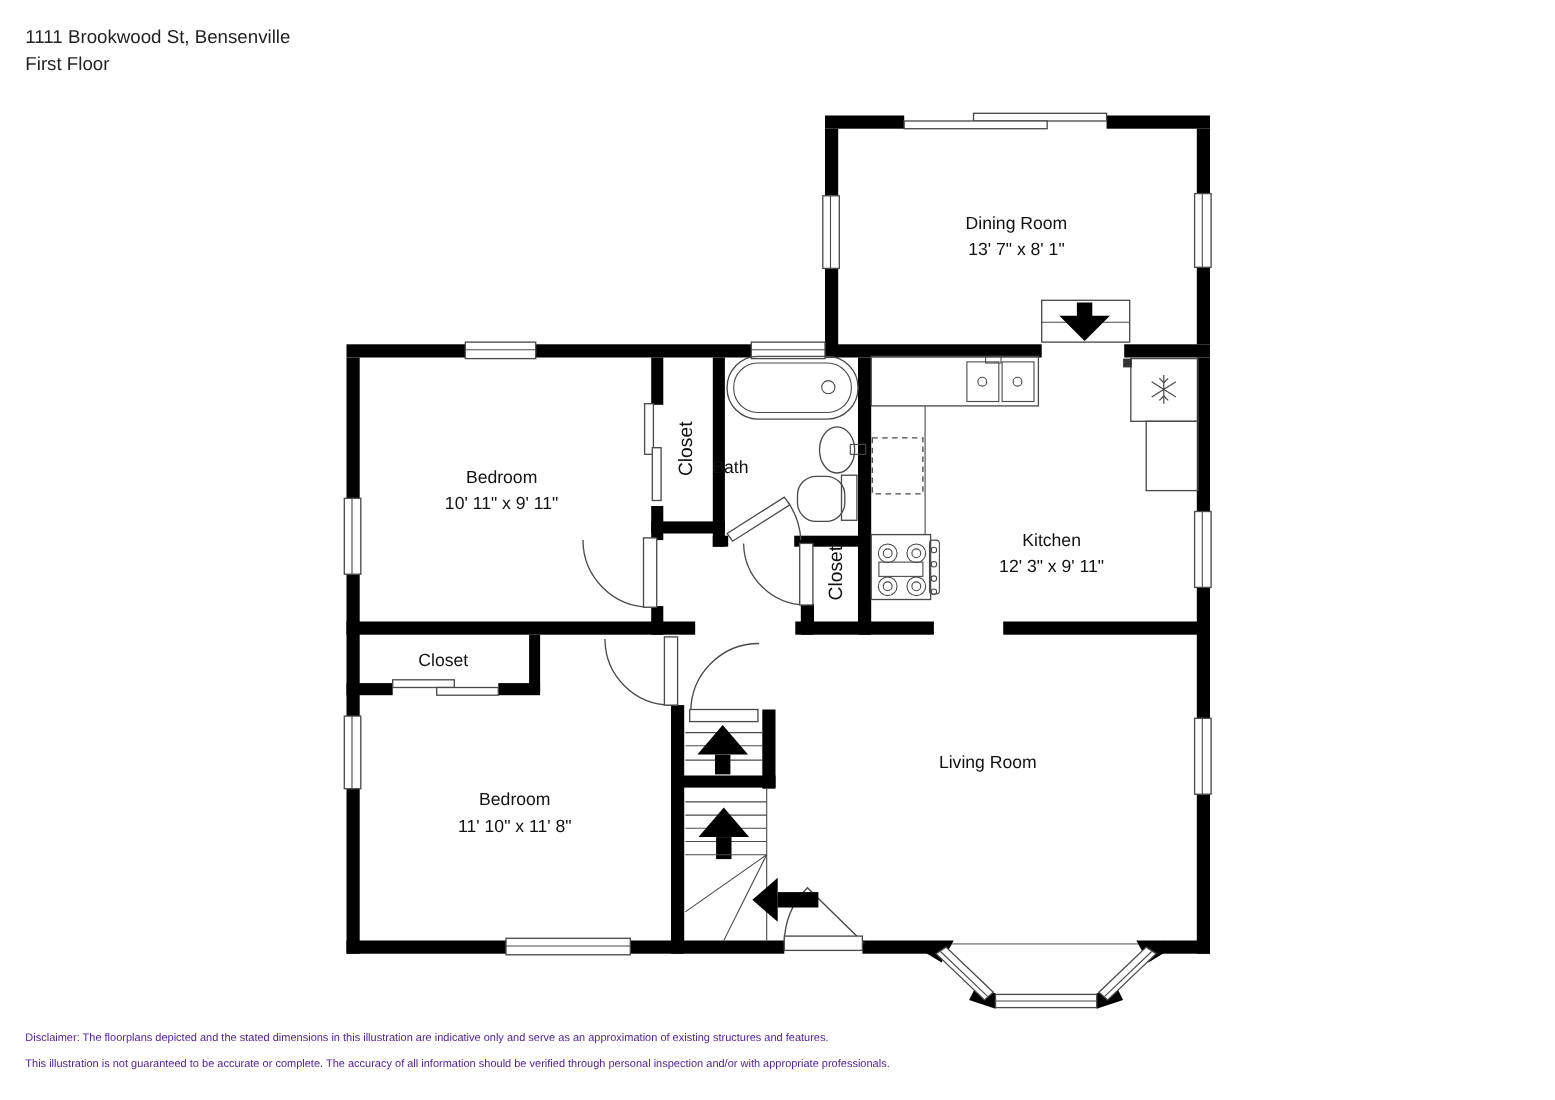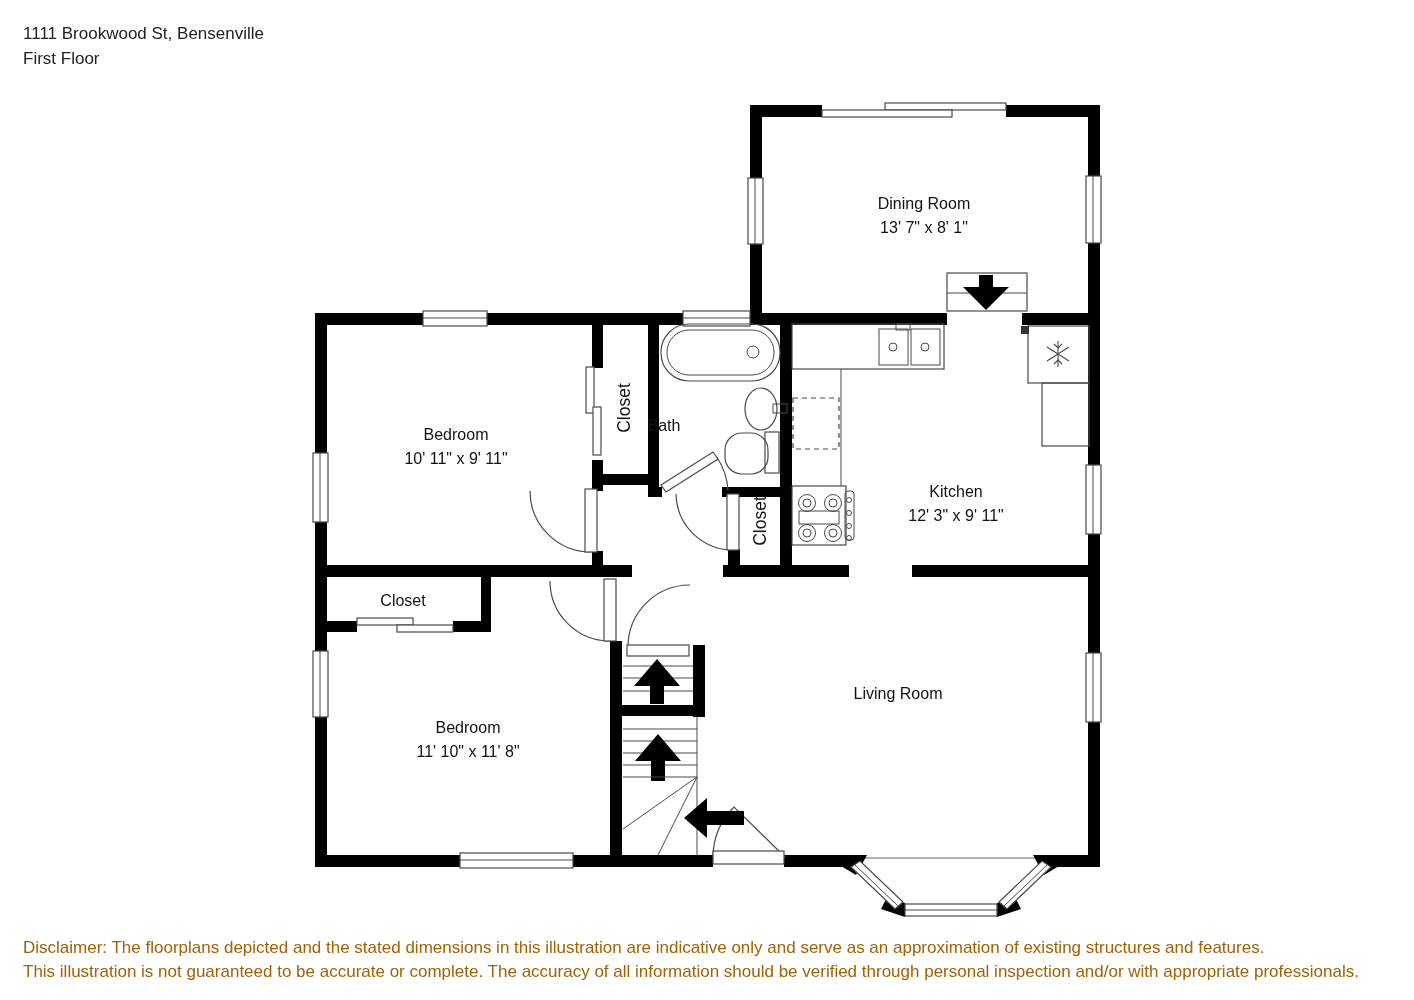--- a/index.html
+++ b/index.html
@@ -3,21 +3,21 @@
 <meta charset="utf-8">
 <style>
   html,body{margin:0;padding:0;background:#fff;}
   #canvas{position:relative;width:1414px;height:1000px;background:#ffffff;overflow:hidden;
           font-family:"Liberation Sans","DejaVu Sans",sans-serif;color:#1a1a1a;}
   .hdr-line{position:absolute;left:23px;font-size:17px;color:#222;white-space:nowrap;}
   .lbl{position:absolute;font-size:16px;color:#111;white-space:nowrap;text-align:center;
        line-height:23.5px;transform:translateX(-50%);}
   .lbl-rot{position:absolute;font-size:17.5px;color:#111;white-space:nowrap;
        transform:translate(-50%,-50%) rotate(-90deg);}
-  .disc{position:absolute;left:23px;font-size:17px;color:#a16207;white-space:nowrap;}
+  .disc{position:absolute;left:23px;font-size:10px;color:#4c1d95;white-space:nowrap;}
   svg{position:absolute;left:0;top:0;}
   .w{fill:#000;}
   .thin{fill:none;stroke:#4a4a4a;stroke-width:1.2;}
   .thin2{fill:none;stroke:#4a4a4a;stroke-width:1;}
   .wbox{fill:#fff;stroke:#4a4a4a;stroke-width:1.2;}
   .leaf{fill:#fff;stroke:#4a4a4a;stroke-width:1.2;}
   .blk{fill:#000;stroke:none;}
   .gray{fill:none;stroke:#999;stroke-width:1.5;}
   .dash{fill:none;stroke:#4a4a4a;stroke-width:1.2;stroke-dasharray:5 4;}
 </style>

